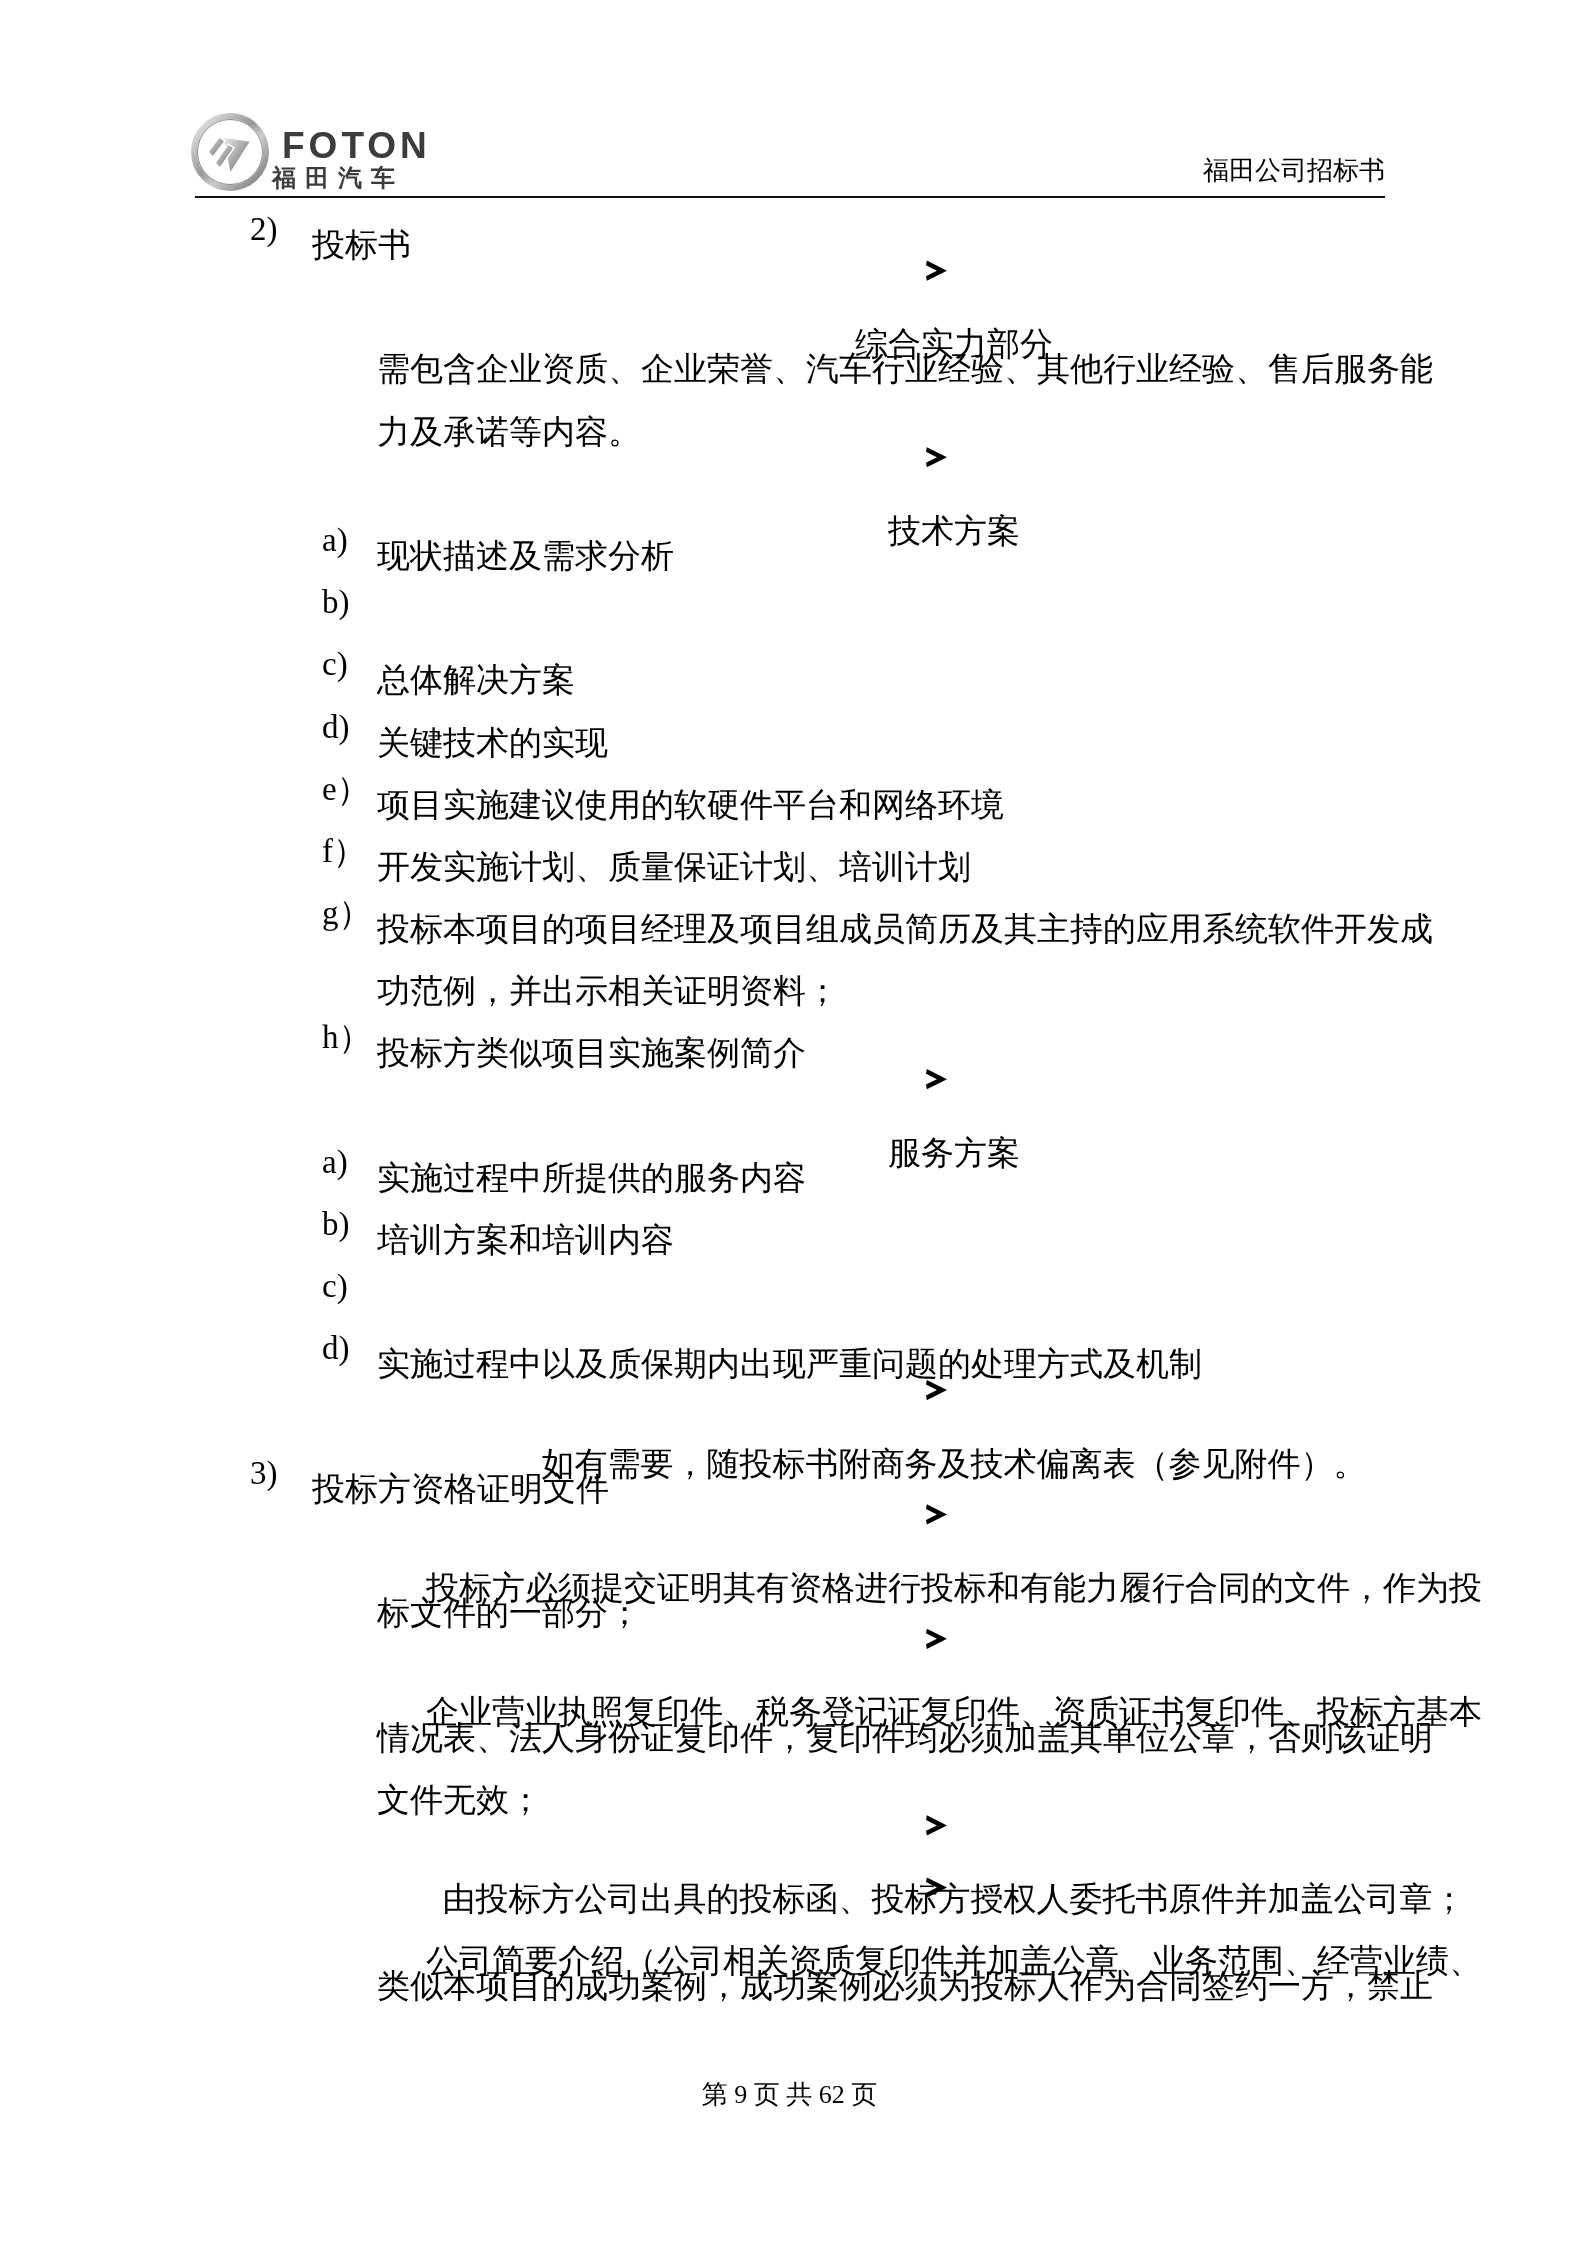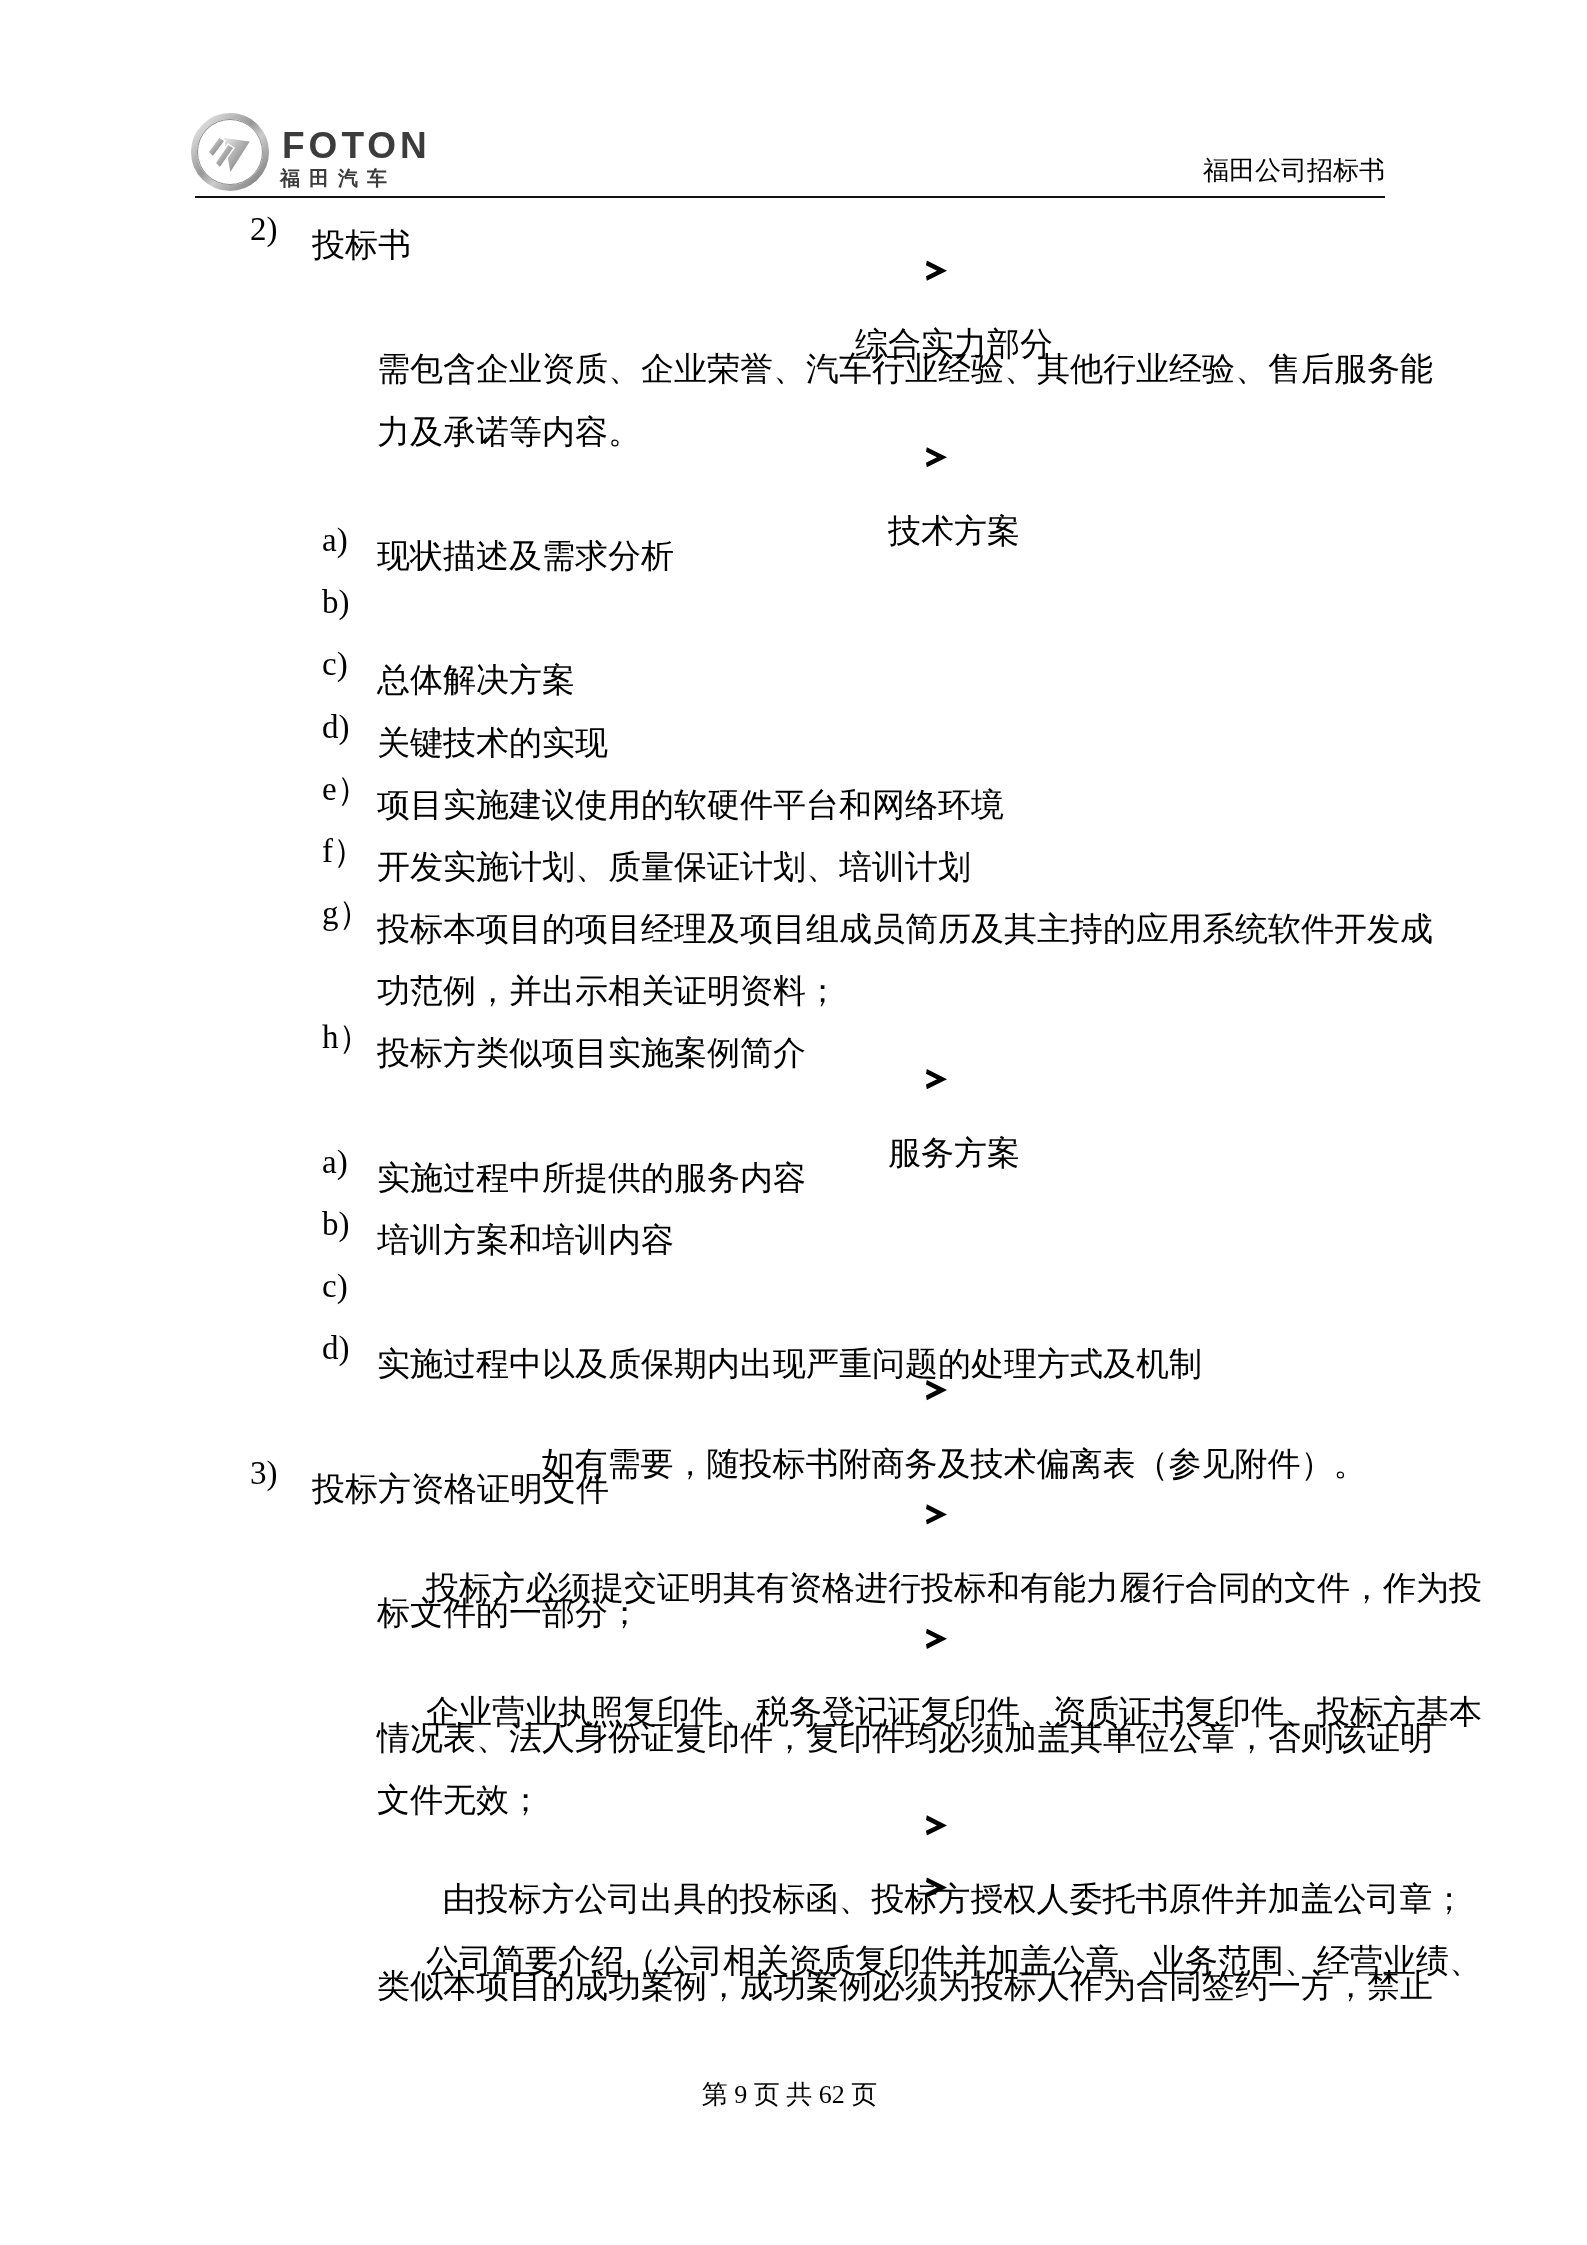--- a/index.html
+++ b/index.html
@@ -13,23 +13,23 @@
   }
   
   .hdr-logo{position:absolute;left:190px;top:112px;width:80px;height:80px;}
   .hdr-brand{
     position:absolute;left:282px;top:128px;
     font-family:"Liberation Sans","DejaVu Sans",sans-serif;
     font-weight:bold;font-size:37px;line-height:36px;
     letter-spacing:4px;color:#3c3c3c;
   }
   .hdr-brand-cn{
-    position:absolute;left:280px;top:166px;
+    position:absolute;left:272px;top:166px;
     font-family:"Liberation Sans","DejaVu Sans",sans-serif;
-    font-weight:bold;font-size:20px;line-height:24px;
+    font-weight:bold;font-size:24px;line-height:24px;
     letter-spacing:9px;color:#3c3c3c;
   }
   .hdr-title{
     position:absolute;right:202px;top:156px;
     font-size:26px;line-height:30px;color:#000;
   }
   .hdr-rule{
     position:absolute;left:195px;top:196px;
     width:1190px;height:2px;background:#111;
   }

